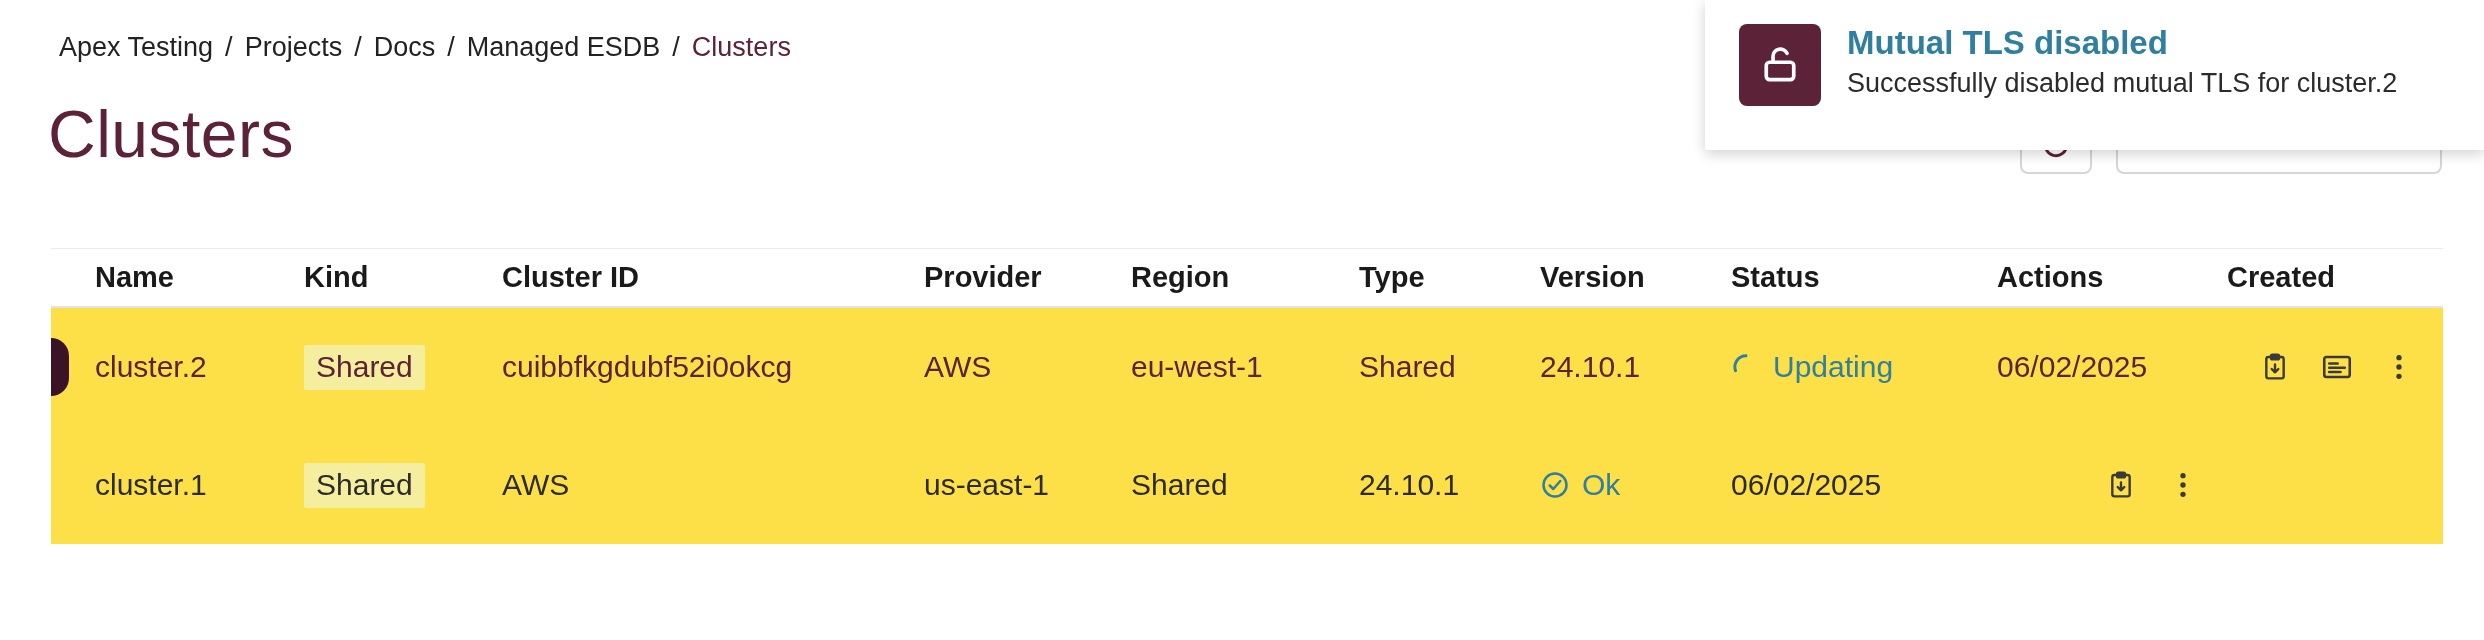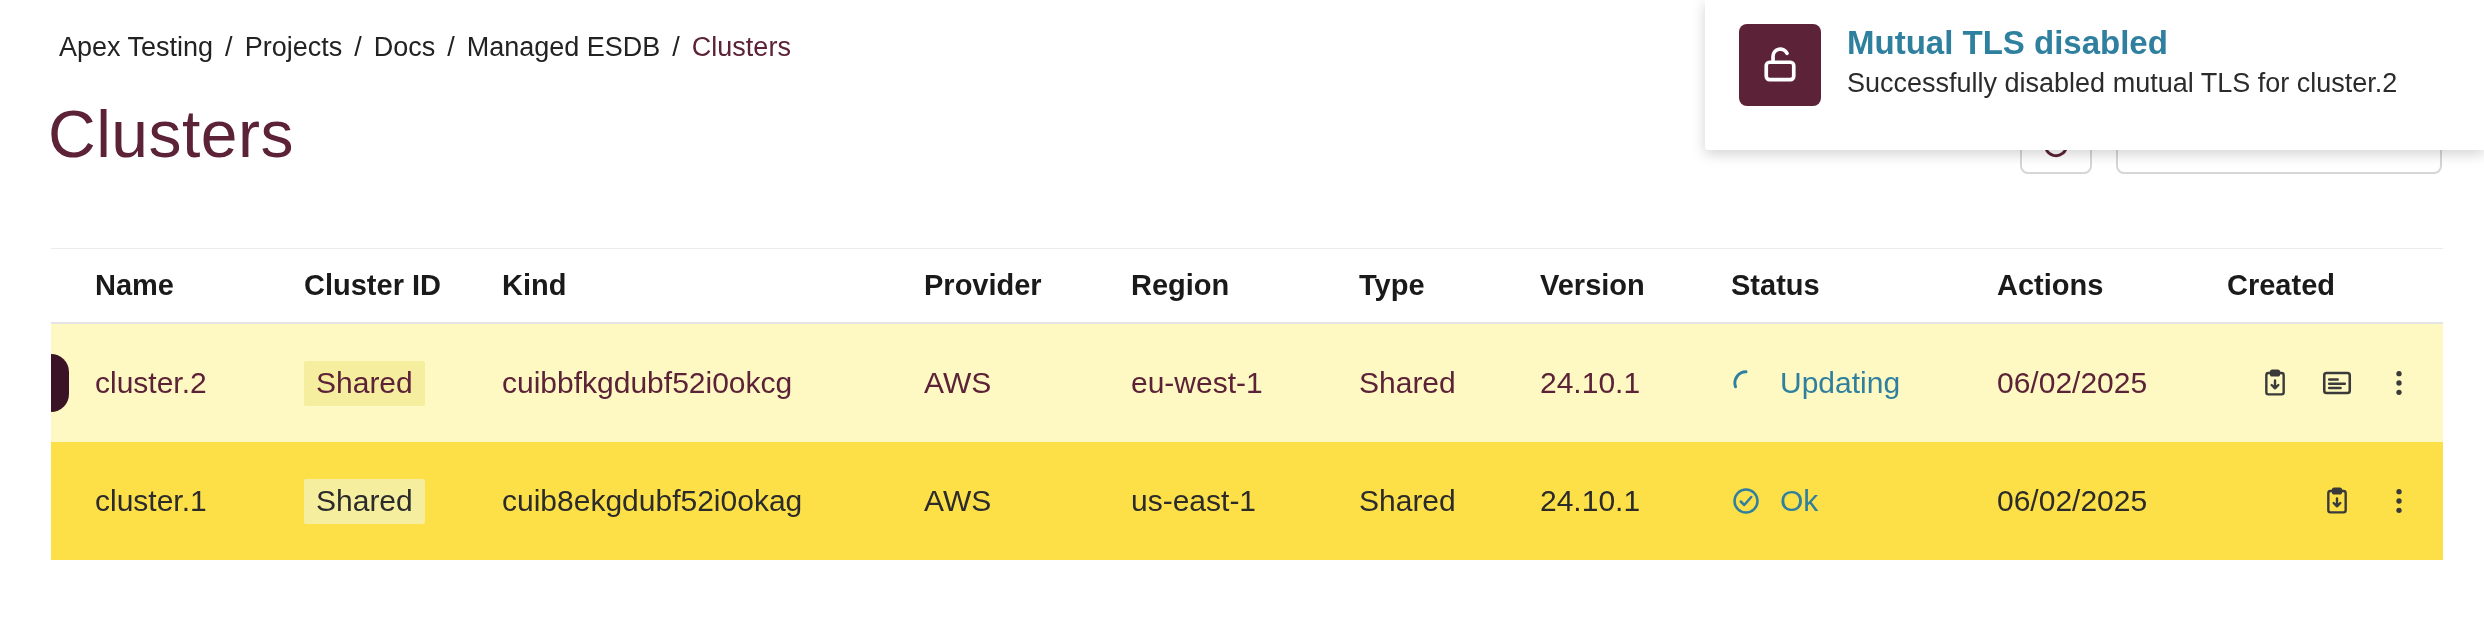--- a/index.html
+++ b/index.html
@@ -102,54 +102,54 @@
     width: 2392px;
   }
   .thead, .row {
     display: grid;
     grid-template-columns: 209px 198px 422px 207px 228px 181px 191px 266px 230px minmax(0,1fr);
     align-items: center;
     padding-left: 44px;
     box-sizing: border-box;
   }
   .thead {
-    height: 76px;
+    height: 60px;
     font-size: 29px;
     font-weight: 700;
     color: #1a1a1a;
     border-top: 1px solid #ececec;
     border-bottom: 2px solid #e3e3e3;
   }
   .row {
     height: 118px;
     font-size: 30px;
     position: relative;
   }
-  .row-highlight { color: #5c2237; background: #fef9c3; }
+  .row-highlight { color: #5c2237; background: #fde047; }
   .row-normal { color: #2b2b2b; background: #fde047; }
   .cell { white-space: nowrap; overflow: hidden; text-overflow: ellipsis; }
   .name-link { cursor: pointer; }
 
   .notch {
     position: absolute;
     left: 0; top: 50%;
     transform: translateY(-50%);
     width: 18px; height: 58px;
     background: #3a1426;
     border-radius: 0 999px 999px 0;
   }
 
   .kind-badge {
     display: inline-block;
     background: #f6ee9f;
     padding: 5px 12px 6px 12px;
     border-radius: 2px;
   }
 
-  .status-cell { display: flex; align-items: center; gap: 19px; color: #2f7f9f; }
+  .status-cell { display: flex; align-items: center; gap: 12px; color: #2f7f9f; }
 
   .actions-cell {
     display: flex;
     align-items: center;
     justify-content: flex-end;
     gap: 26px;
     padding-right: 26px;
   }
   .action-btn {
     background: none;
@@ -209,22 +209,22 @@
     <div class="toast-body">
       <div class="toast-title">Mutual TLS disabled</div>
       <div class="toast-msg">Successfully disabled mutual TLS for cluster.2</div>
     </div>
   </div>
 
   <div class="table">
 
     <div class="thead">
       <div class="cell">Name</div>
+      <div class="cell">Kind</div>
       <div class="cell">Cluster ID</div>
-      <div class="cell">Kind</div>
       <div class="cell">Provider</div>
       <div class="cell">Region</div>
       <div class="cell">Type</div>
       <div class="cell">Version</div>
       <div class="cell">Status</div>
       <div class="cell">Actions</div>
       <div class="cell">Created</div>
     </div>
 
     <div class="row row-highlight">
@@ -269,21 +269,20 @@
           </svg>
         </button>
       </div>
     </div>
 
     <div class="row row-normal">
       <div class="cell name-link">cluster.1</div>
       <div class="cell">
         <span class="kind-badge">Shared</span>
       </div>
-      <div class="cell">cuib8ekgdubf52i0okag</div>
       <div class="cell">AWS</div>
       <div class="cell">us-east-1</div>
       <div class="cell">Shared</div>
       <div class="cell">24.10.1</div>
       <div class="cell status-cell">
         <span>
           <svg width="30" height="30" viewBox="0 0 24 24" fill="none" stroke="#2f7f9f" stroke-width="2" stroke-linecap="round" stroke-linejoin="round">
             <circle cx="12" cy="12" r="9.2"></circle>
             <path d="M7.8 12.4 l2.8 2.8 l5.6 -6.4"></path>
           </svg>

